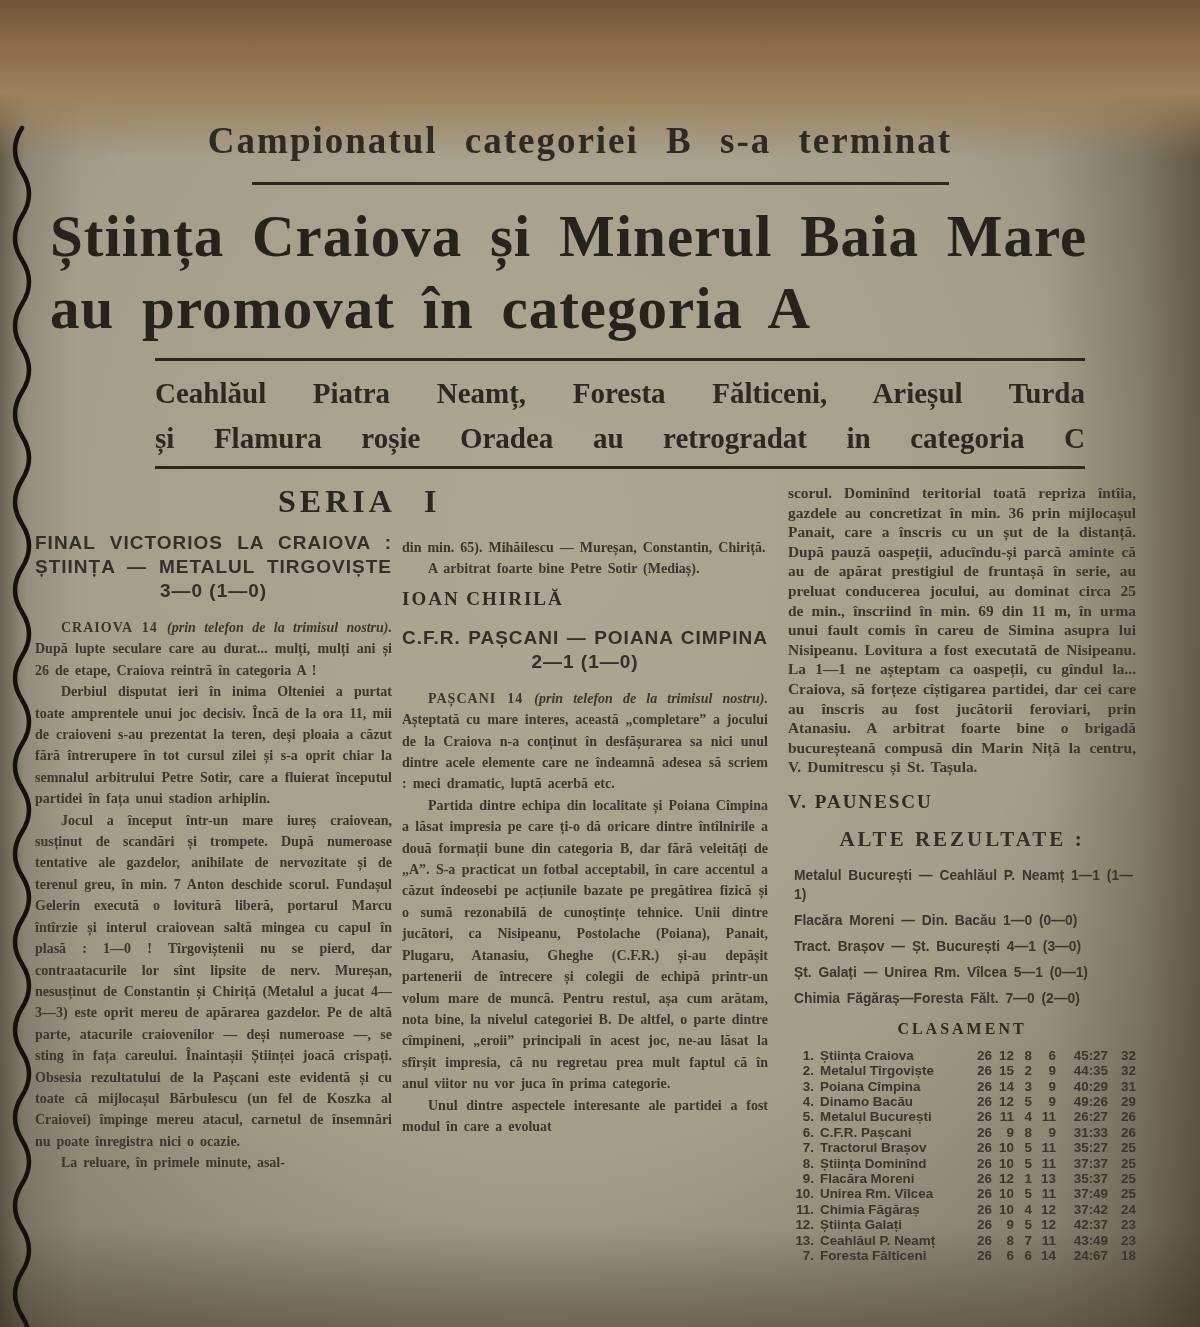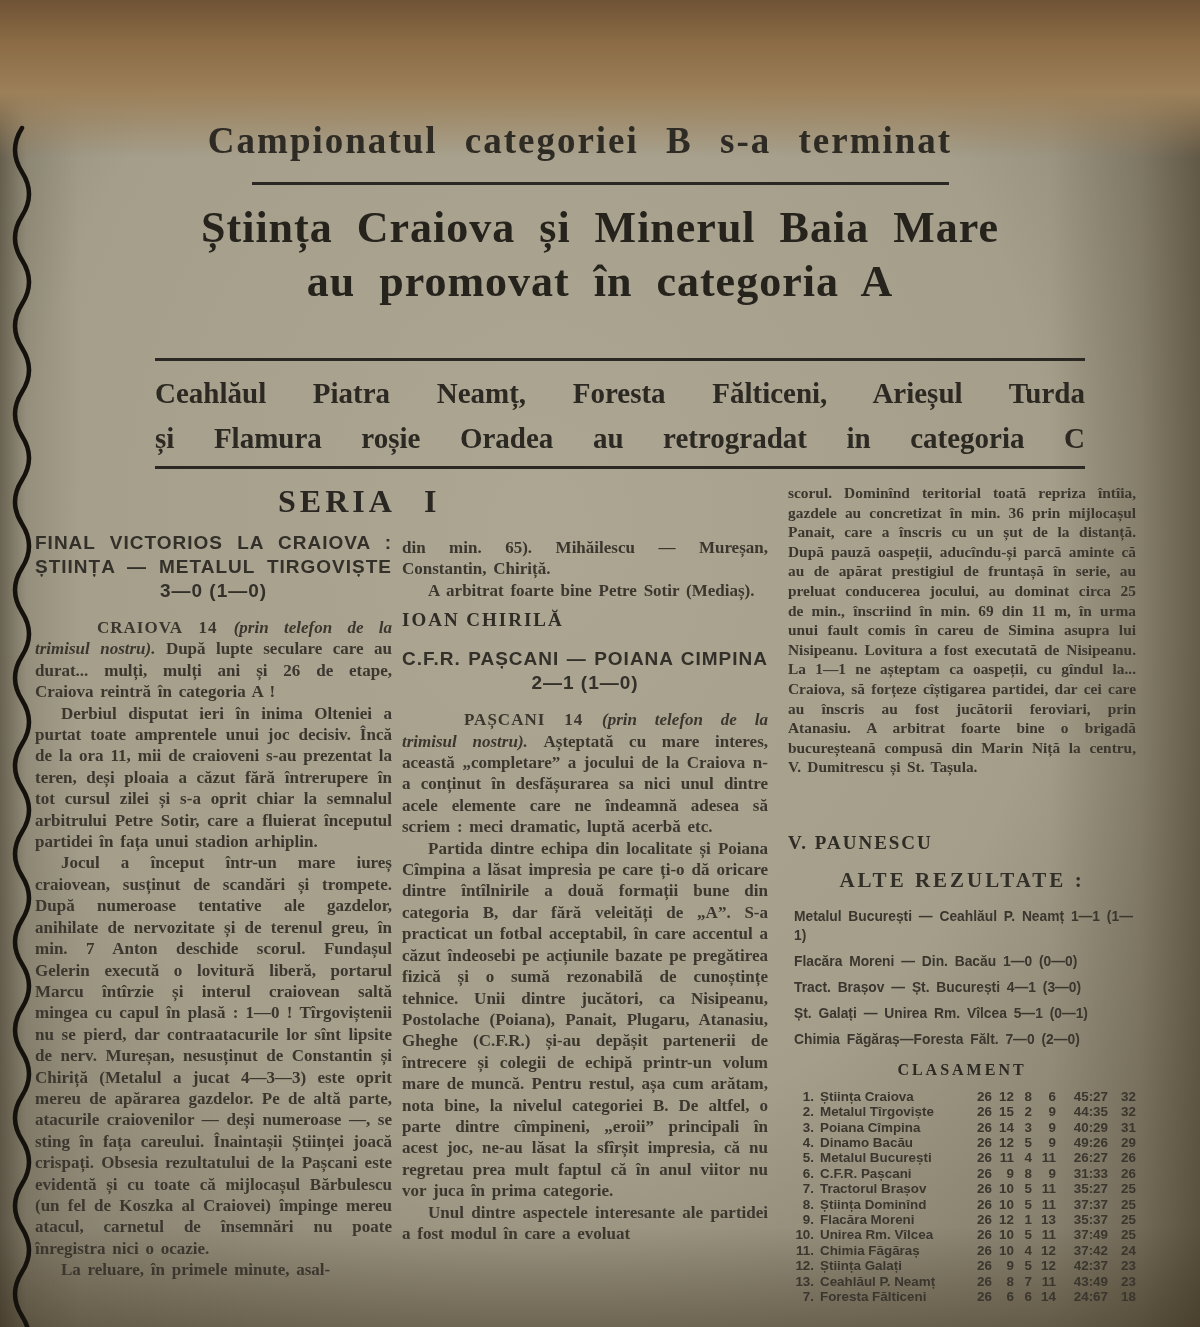--- a/index.html
+++ b/index.html
@@ -19,22 +19,22 @@
   }
   .abs{position:absolute;}
   .kicker{
     left:150px;top:119px;width:860px;text-align:center;
     font-weight:bold;font-size:37px;letter-spacing:2px;word-spacing:16px;
     color:#2e2a24;
   }
   .rule{background:#2b2823;height:3px;}
   .rule-kicker{left:252px;top:182px;width:697px;}
   .headline{
-    left:50px;top:201px;width:1100px;text-align:center;
-    font-weight:bold;font-size:44px;line-height:1.22;
+    left:50px;top:201px;width:1100px;
+    font-weight:bold;font-size:59px;line-height:1.22;
     letter-spacing:1px;word-spacing:12px;color:#26231d;
   }
   .rule-sub-top{left:155px;top:358px;width:930px;}
   .subhead{
     left:155px;top:371px;width:930px;
     font-weight:bold;font-size:29px;color:#2c2822;line-height:45px;
   }
   .subhead .line{text-align:justify;text-align-last:justify;}
   .rule-sub-bottom{left:155px;top:466px;width:930px;}
   .seria{
@@ -45,26 +45,26 @@
   .col1{left:35px;top:531px;width:357px;}
   .col2{left:402px;top:537px;width:366px;}
   .col3{left:788px;top:483px;width:348px;}
   .match-head{
     font-family:"Liberation Sans", sans-serif;font-weight:bold;
     font-size:19px;line-height:24px;letter-spacing:1px;color:#33302a;
   }
   .match-head .jline{text-align:justify;text-align-last:justify;}
   .match-head .cline{text-align:center;text-align-last:center;}
   .body-par{
-    font-size:17px;line-height:21.4px;text-align:justify;
+    font-size:14px;line-height:21.4px;text-align:justify;
     font-weight:bold;word-spacing:2.5px;margin:0;color:#3b362e;
   }
   .col3 .body-par{font-size:15.4px;line-height:19.6px;}
   .indent{text-indent:26px;}
-  .lead-caps{letter-spacing:1px;margin-left:36px;}
+  .lead-caps{letter-spacing:1px;}
   .lead-ital{font-style:italic;}
   .byline{
     font-weight:bold;font-size:19px;letter-spacing:2px;color:#2f2b25;
     text-align:left;
   }
   .mid-head{margin-top:16px;margin-bottom:14px;}
   .alte-title{
     font-family:Liberation Serif, serif;font-weight:bold;font-size:21px;
     letter-spacing:3px;text-align:center;color:#322e28;
   }
@@ -144,21 +144,21 @@
       <div class="cline">2—1 (1—0)</div>
     </div>
     <p class="body-par indent"><span class="lead-caps">PAȘCANI 14 </span><span class="lead-ital">(prin telefon de la trimisul nostru). </span><span>Așteptată cu mare interes, această „completare” a jocului de la Craiova n-a conținut în desfășurarea sa nici unul dintre acele elemente care ne îndeamnă adesea să scriem : meci dramatic, luptă acerbă etc.</span></p>
     <p class="body-par indent">Partida dintre echipa din localitate și Poiana Cîmpina a lăsat impresia pe care ți-o dă oricare dintre întîlnirile a două formații bune din categoria B, dar fără veleități de „A”. S-a practicat un fotbal acceptabil, în care accentul a căzut îndeosebi pe acțiunile bazate pe pregătirea fizică și o sumă rezonabilă de cunoștințe tehnice. Unii dintre jucători, ca Nisipeanu, Postolache (Poiana), Panait, Plugaru, Atanasiu, Gheghe (C.F.R.) și-au depășit partenerii de întrecere și colegii de echipă printr-un volum mare de muncă. Pentru restul, așa cum arătam, nota bine, la nivelul categoriei B. De altfel, o parte dintre cîmpineni, „eroii” principali în acest joc, ne-au lăsat la sfîrșit impresia, că nu regretau prea mult faptul că în anul viitor nu vor juca în prima categorie.</p>
     <p class="body-par indent">Unul dintre aspectele interesante ale partidei a fost modul în care a evoluat</p>
   </div>
 
   <div class="col col3">
     <p class="body-par">scorul. Dominînd teritorial toată repriza întîia, gazdele au concretizat în min. 36 prin mijlocașul Panait, care a înscris cu un șut de la distanță. După pauză oaspeții, aducîndu-și parcă aminte că au de apărat prestigiul de fruntașă în serie, au preluat conducerea jocului, au dominat circa 25 de min., înscriind în min. 69 din 11 m, în urma unui fault comis în careu de Simina asupra lui Nisipeanu. Lovitura a fost executată de Nisipeanu. La 1—1 ne așteptam ca oaspeții, cu gîndul la... Craiova, să forțeze cîștigarea partidei, dar cei care au înscris au fost jucătorii feroviari, prin Atanasiu. A arbitrat foarte bine o brigadă bucureșteană compusă din Marin Niță la centru, V. Dumitrescu și St. Tașula.</p>
     <div class="gap-md"></div>
-    <div class="byline" style="padding-right:16px;margin-top:41px;">V. PAUNESCU</div>
+    <div class="byline" style="padding-right:16px;">V. PAUNESCU</div>
     <div class="gap-md"></div>
     <div class="alte-title">ALTE REZULTATE :</div>
     <div class="gap-md"></div>
     <div>
       <div class="result-line">Metalul București — Ceahlăul P. Neamț 1—1 (1—1)</div>
       <div class="result-line">Flacăra Moreni — Din. Bacău 1—0 (0—0)</div>
       <div class="result-line">Tract. Brașov — Șt. București 4—1 (3—0)</div>
       <div class="result-line">Șt. Galați — Unirea Rm. Vîlcea 5—1 (0—1)</div>
       <div class="result-line">Chimia Făgăraș—Foresta Fălt. 7—0 (2—0)</div>
     </div>

